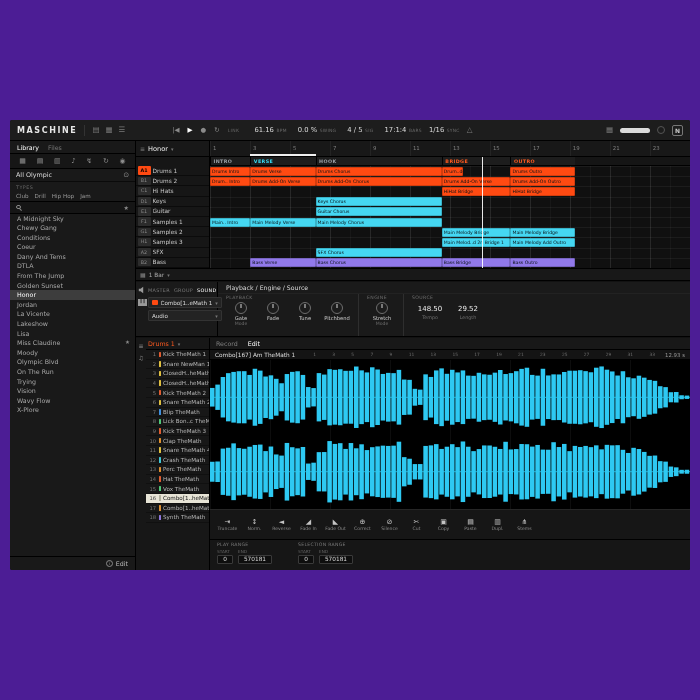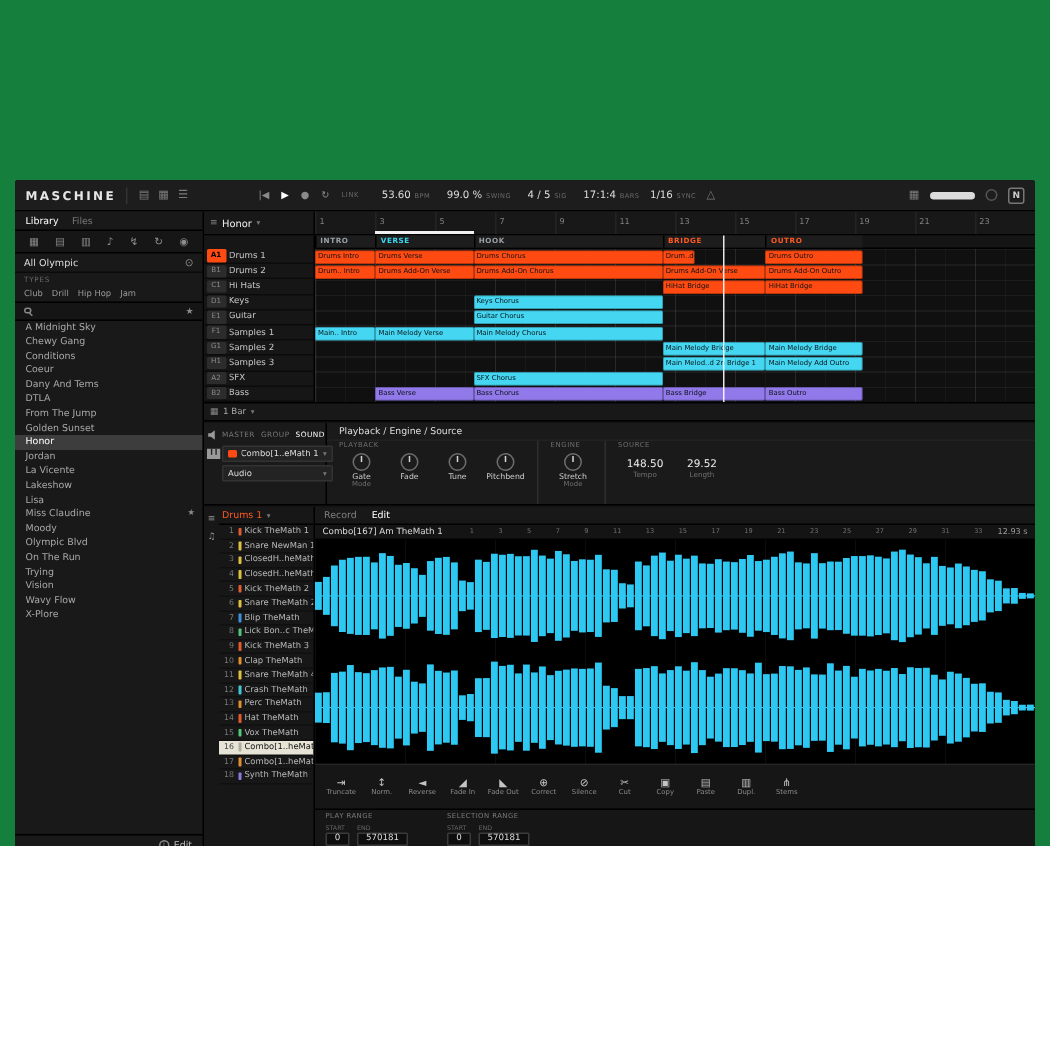--- a/index.html
+++ b/index.html
@@ -1,17 +1,17 @@
 <!DOCTYPE html>
 <html><head>
 <meta charset="utf-8">
 <style>
   *{box-sizing:border-box;margin:0;padding:0}
   html,body{width:700px;height:700px;background:#fff;font-family:"DejaVu Sans",sans-serif}
-  .page{position:relative;width:700px;height:564px;background:#15803d;overflow:hidden}
+  .page{position:relative;width:700px;height:700px;background:#4c1d95;overflow:hidden}
   .window{position:absolute;left:10px;top:120px;width:680px;height:450px;background:#141414;color:#ccc;font-size:6px;overflow:hidden;border-radius:2px}
 
   
   .topbar{position:absolute;left:0;top:0;right:0;height:21px;background:#1d1d1d;border-bottom:1px solid #000;display:flex;align-items:center;padding:0 7px;gap:7px}
   .logo{font-size:8px;font-weight:bold;letter-spacing:1.6px;color:#e6e6e6}
   .tb-sep{width:1px;height:11px;background:#333}
   .tb-icons{display:flex;gap:6px}
   .tb-icon{font-size:7.5px;color:#7a7a7a;line-height:1}
   .transport{display:flex;align-items:center;gap:8px;margin-left:40px}
   .tp-btn{font-size:6.5px;color:#8a8a8a}
@@ -171,25 +171,25 @@
       <div class="transport">
         <span class="tp-btn">|◀</span>
         <span class="tp-btn active">▶</span>
         <span class="tp-btn">●</span>
         <span class="tp-btn">↻</span>
         <span class="tp-link">LINK</span>
       </div>
       <div class="metrics">
 
       <div class="metric">
-            <span class="mv">53.60</span>
+            <span class="mv">61.16</span>
             <span class="mu">BPM</span>
           </div>
           <div class="metric">
-            <span class="mv">99.0 %</span>
+            <span class="mv">0.0 %</span>
             <span class="mu">SWING</span>
           </div>
           <div class="metric">
             <span class="mv">4 / 5</span>
             <span class="mu">SIG</span>
           </div>
           <div class="metric">
             <span class="mv">17:1:4</span>
             <span class="mu">BARS</span>
           </div>

